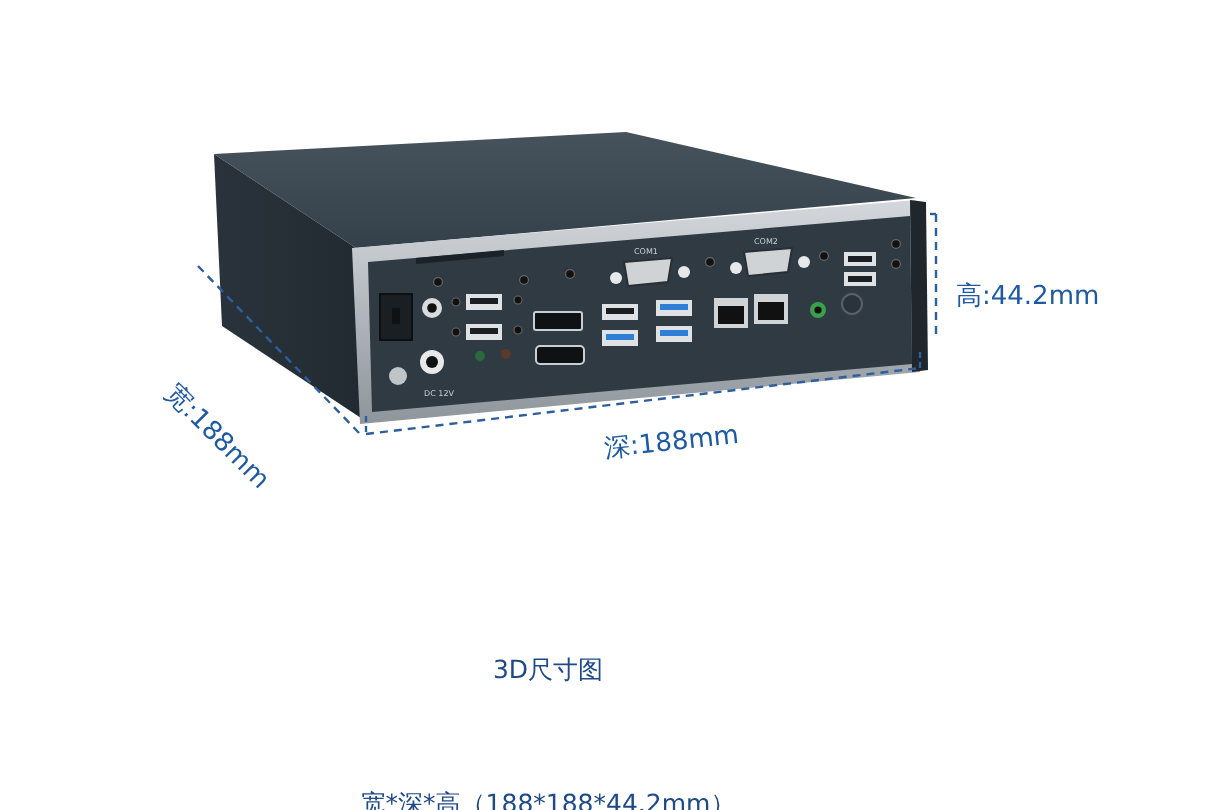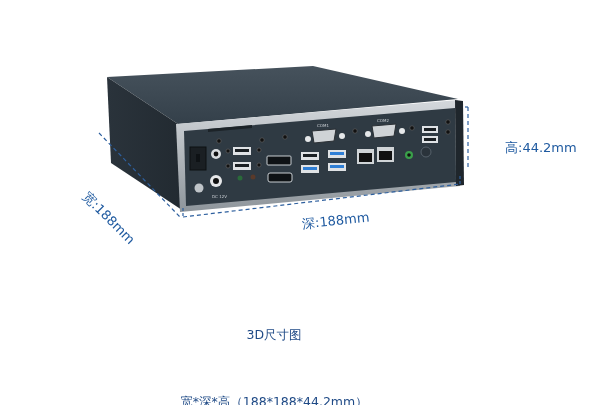--- a/index.html
+++ b/index.html
@@ -118,16 +118,16 @@
     <g stroke="#2d5f9e" stroke-width="1.2" stroke-dasharray="3,2">
       <line x1="183" y1="208" x2="183" y2="218"></line>
       <line x1="460" y1="176" x2="460" y2="186"></line>
       <line x1="465" y1="107" x2="470" y2="107"></line>
     </g>
   </svg>
 </div>
 
 <div class="dim-label" style="left:91px;top:188px;transform:rotate(45deg);transform-origin:0 0;">宽:188mm</div>
 <div class="dim-label" style="left:302px;top:212px;transform:rotate(-6deg);">深:188mm</div>
-<div class="dim-label" style="left:478px;top:139px;margin-left:27px;">高:44.2mm</div>
+<div class="dim-label" style="left:478px;top:139px;">高:44.2mm</div>
 
 <div class="caption" style="top:327px;">3D尺寸图</div>
 <div class="caption" style="top:347px;margin-top:47px;">宽*深*高（188*188*44.2mm）</div>
 
 </body></html>

